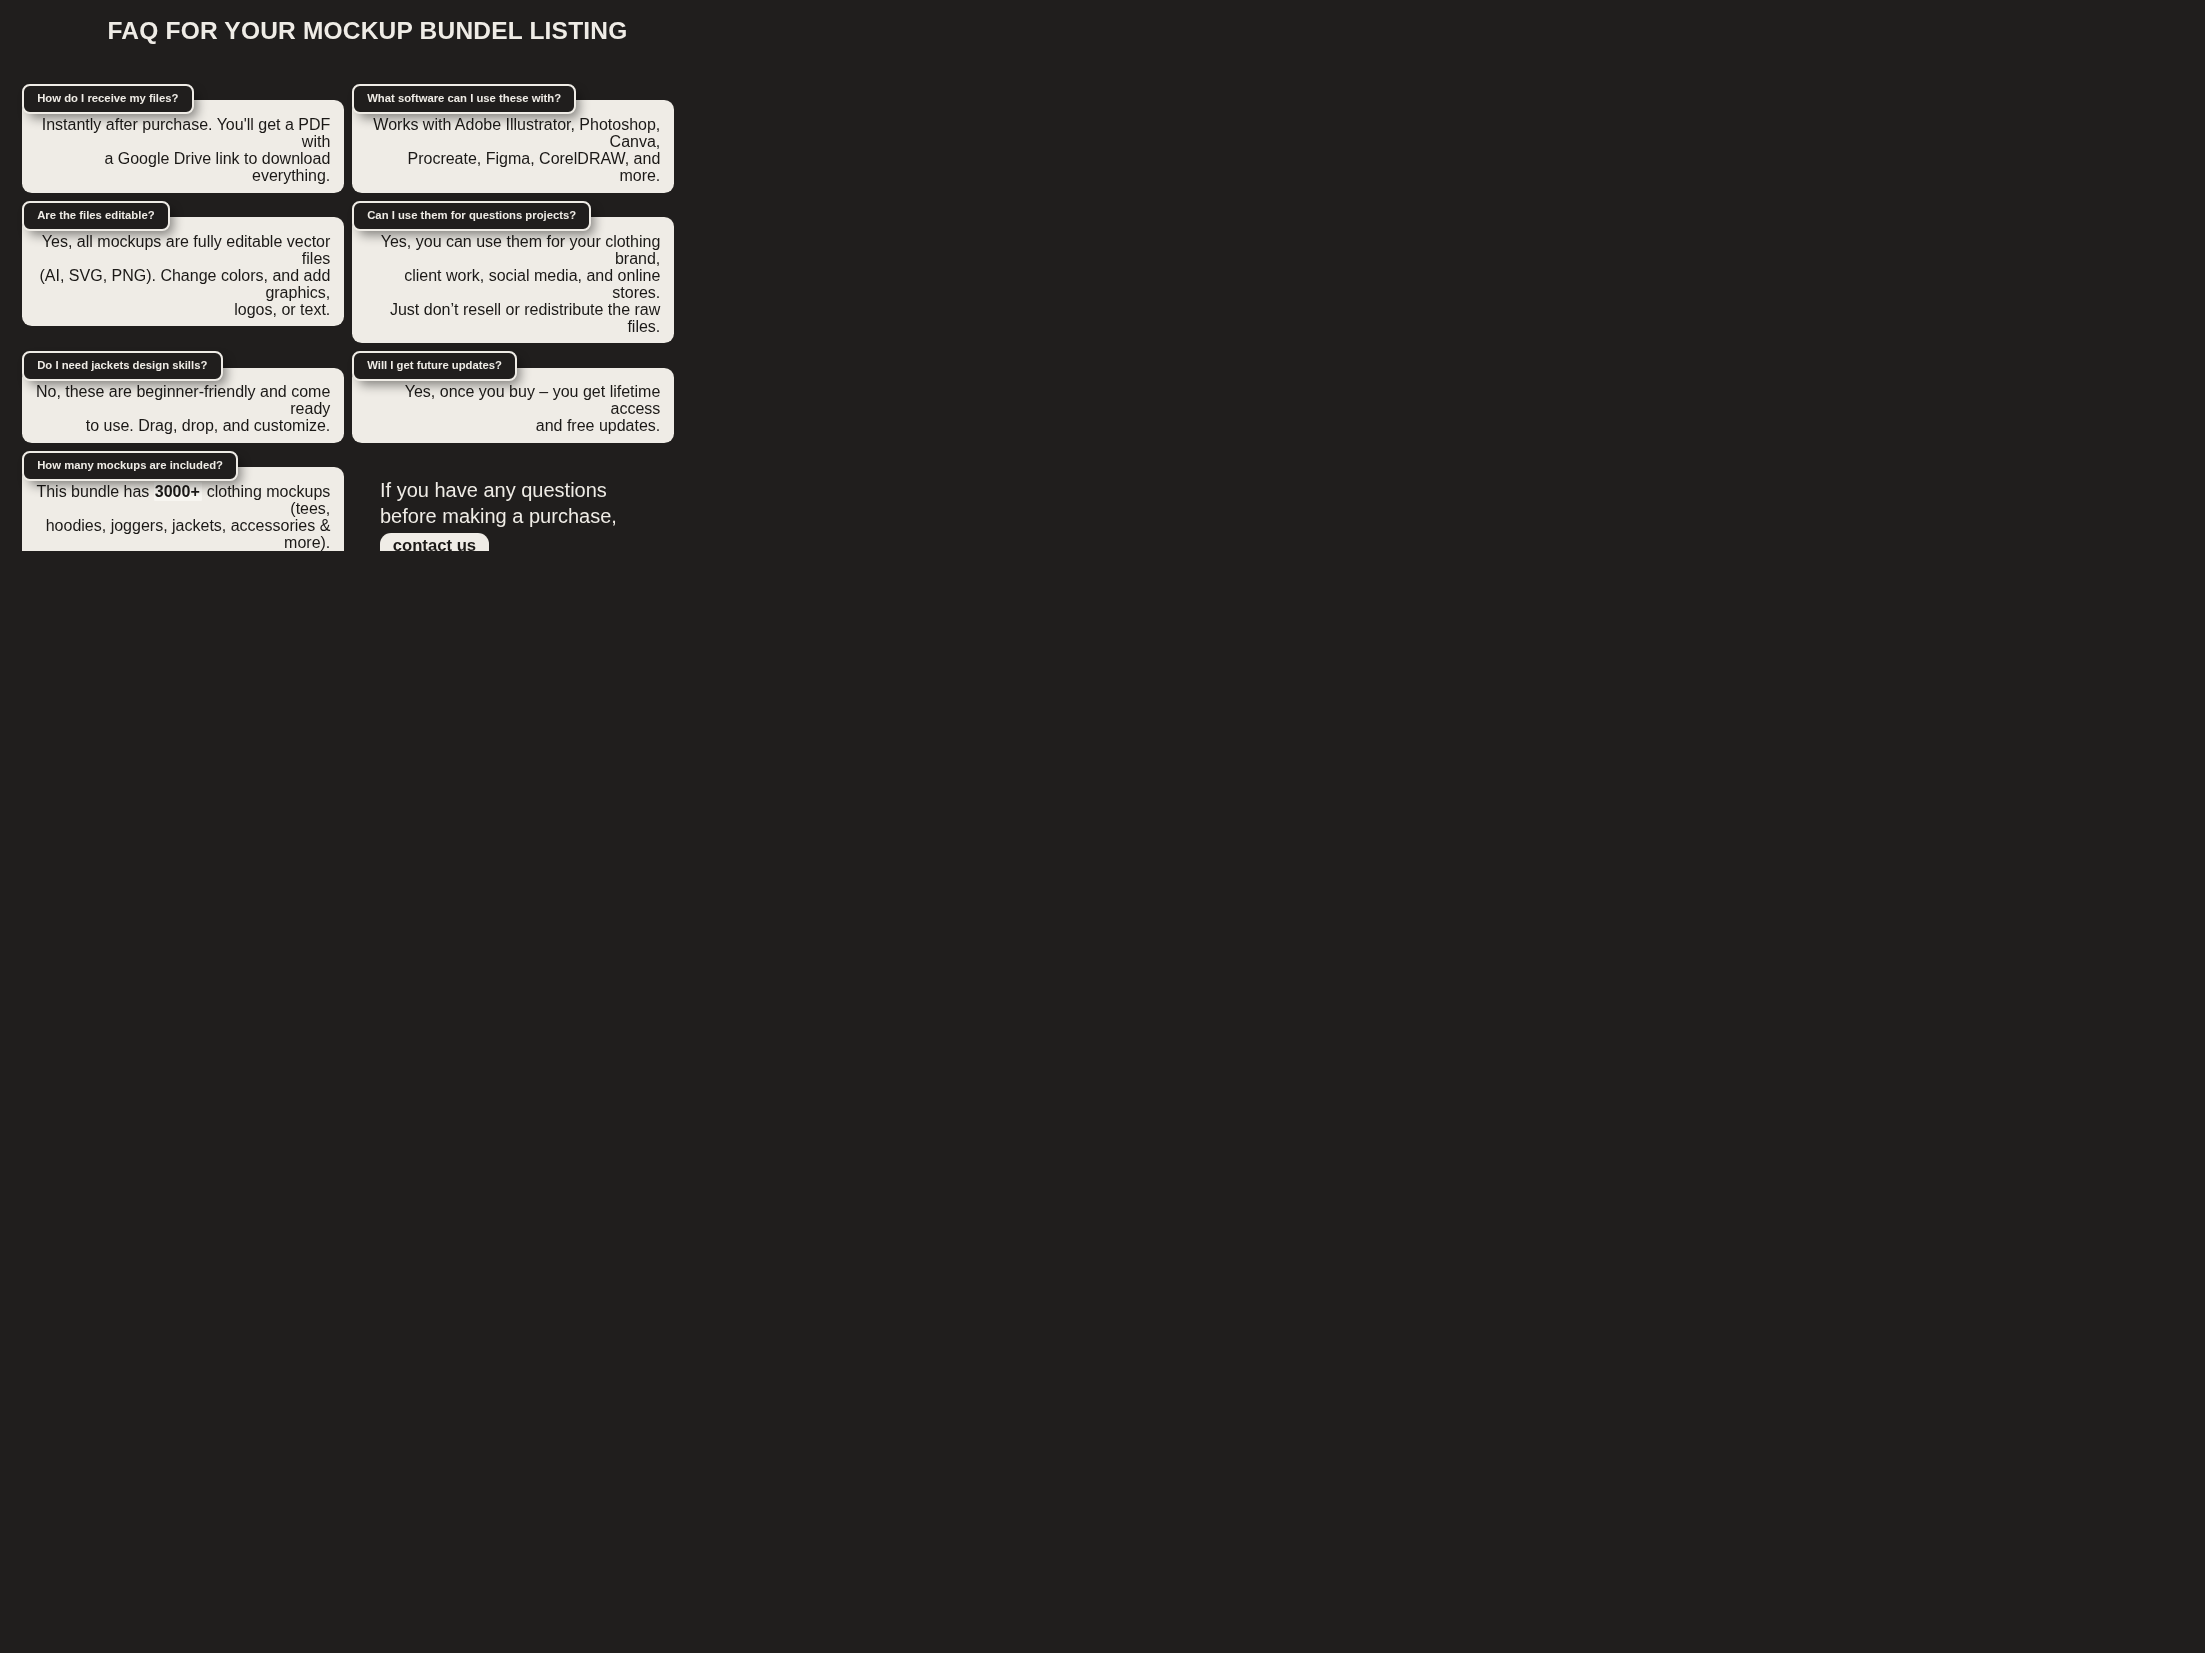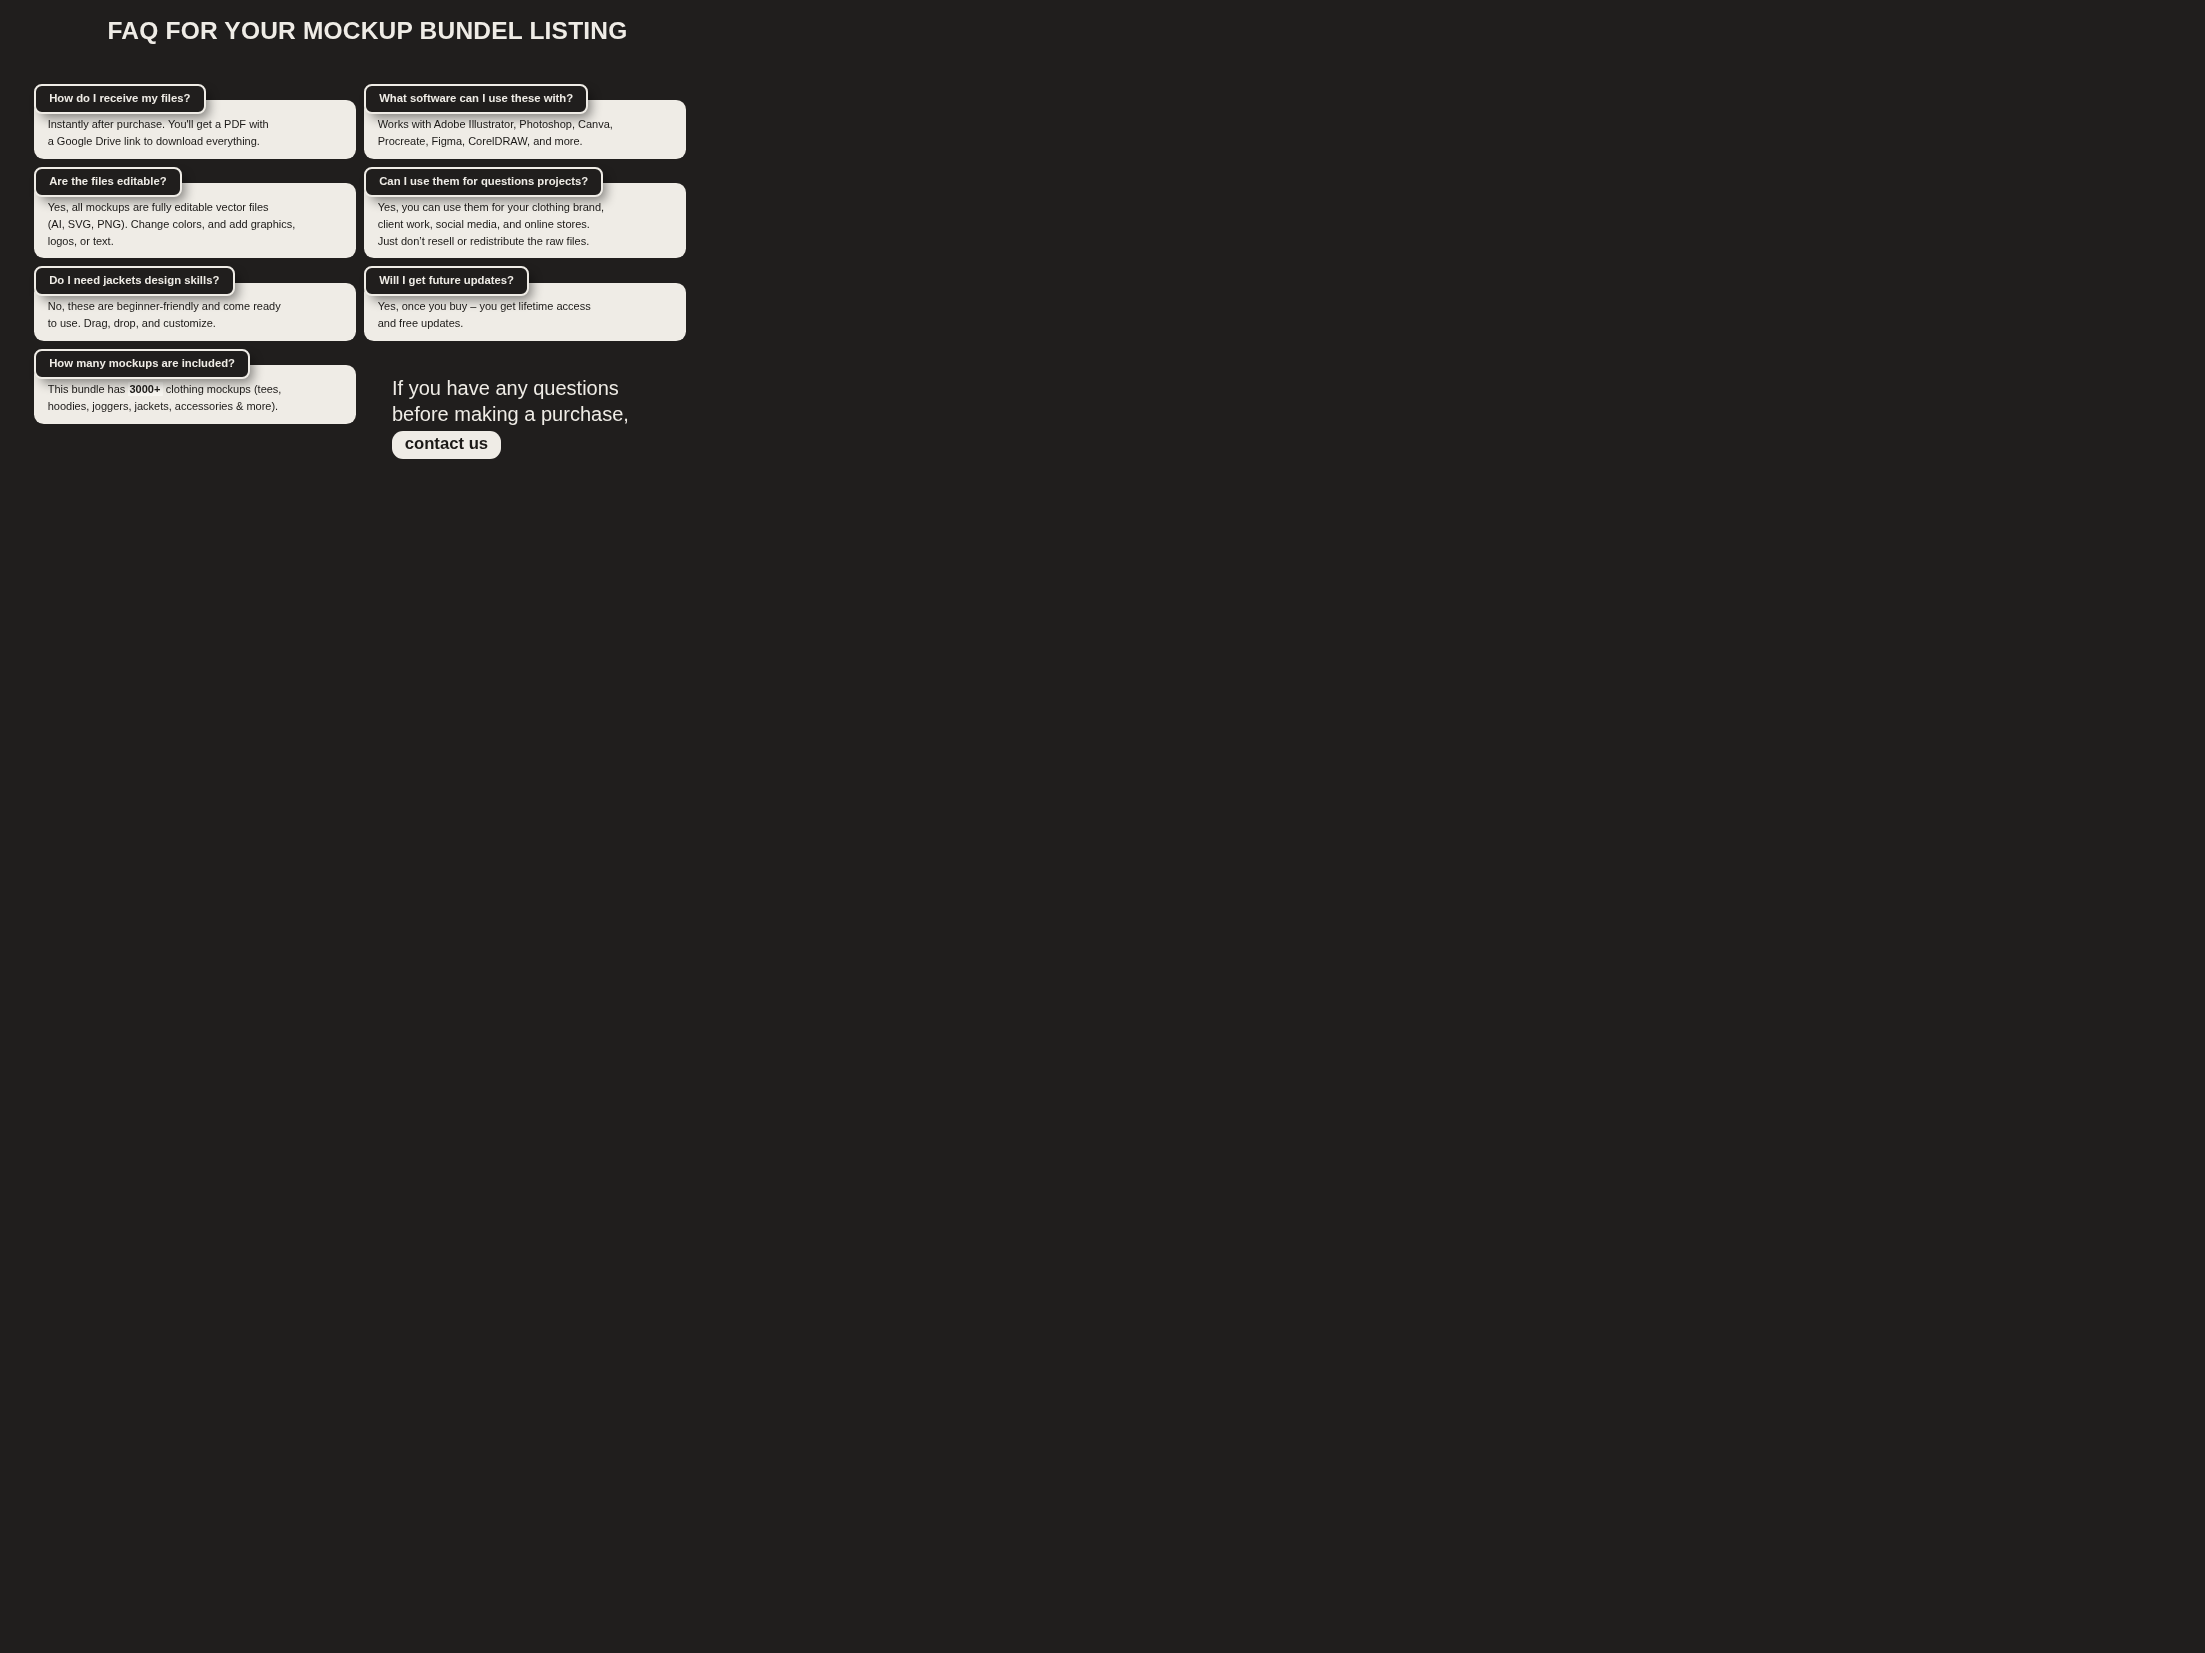--- a/index.html
+++ b/index.html
@@ -28,21 +28,21 @@
     font-size:24.5px;
     font-weight:bold;
     letter-spacing:0.2px;
     line-height:1.15;
   }
   .faq-grid{
     display:grid;
     grid-template-columns:322px 322px;
     column-gap:24.5px;
     row-gap:21.6px;
-    padding:0 34px;
+    padding:0 22px;
     margin-top:39px;
     align-items:start;
     gap:8px;
   }
   .card{position:relative;}
   .tab{
     position:relative;
     z-index:2;
     display:inline-block;
     max-width:100%;
@@ -58,22 +58,23 @@
     box-shadow:4.9px 5.9px 10.8px -2px rgba(0,0,0,0.45);
   }
   .card-body{
     position:relative;
     z-index:1;
     margin-top:-13.7px;
     background:var(--cream);
     color:var(--ink);
     border-radius:9.8px;
     padding:15.7px 13.7px 8.8px;
-    font-size:11px;
+    font-size:16px;
     line-height:17px;
+    text-align:right;
   }
   .answer{white-space:pre-line;}
   .answer-highlight{
     font-weight:bold;
     background:var(--highlight);
     padding:0.5px 2.5px 1px 1px;
     border-radius:1px;
   }
   .contact-block{
     margin-top:27px;

